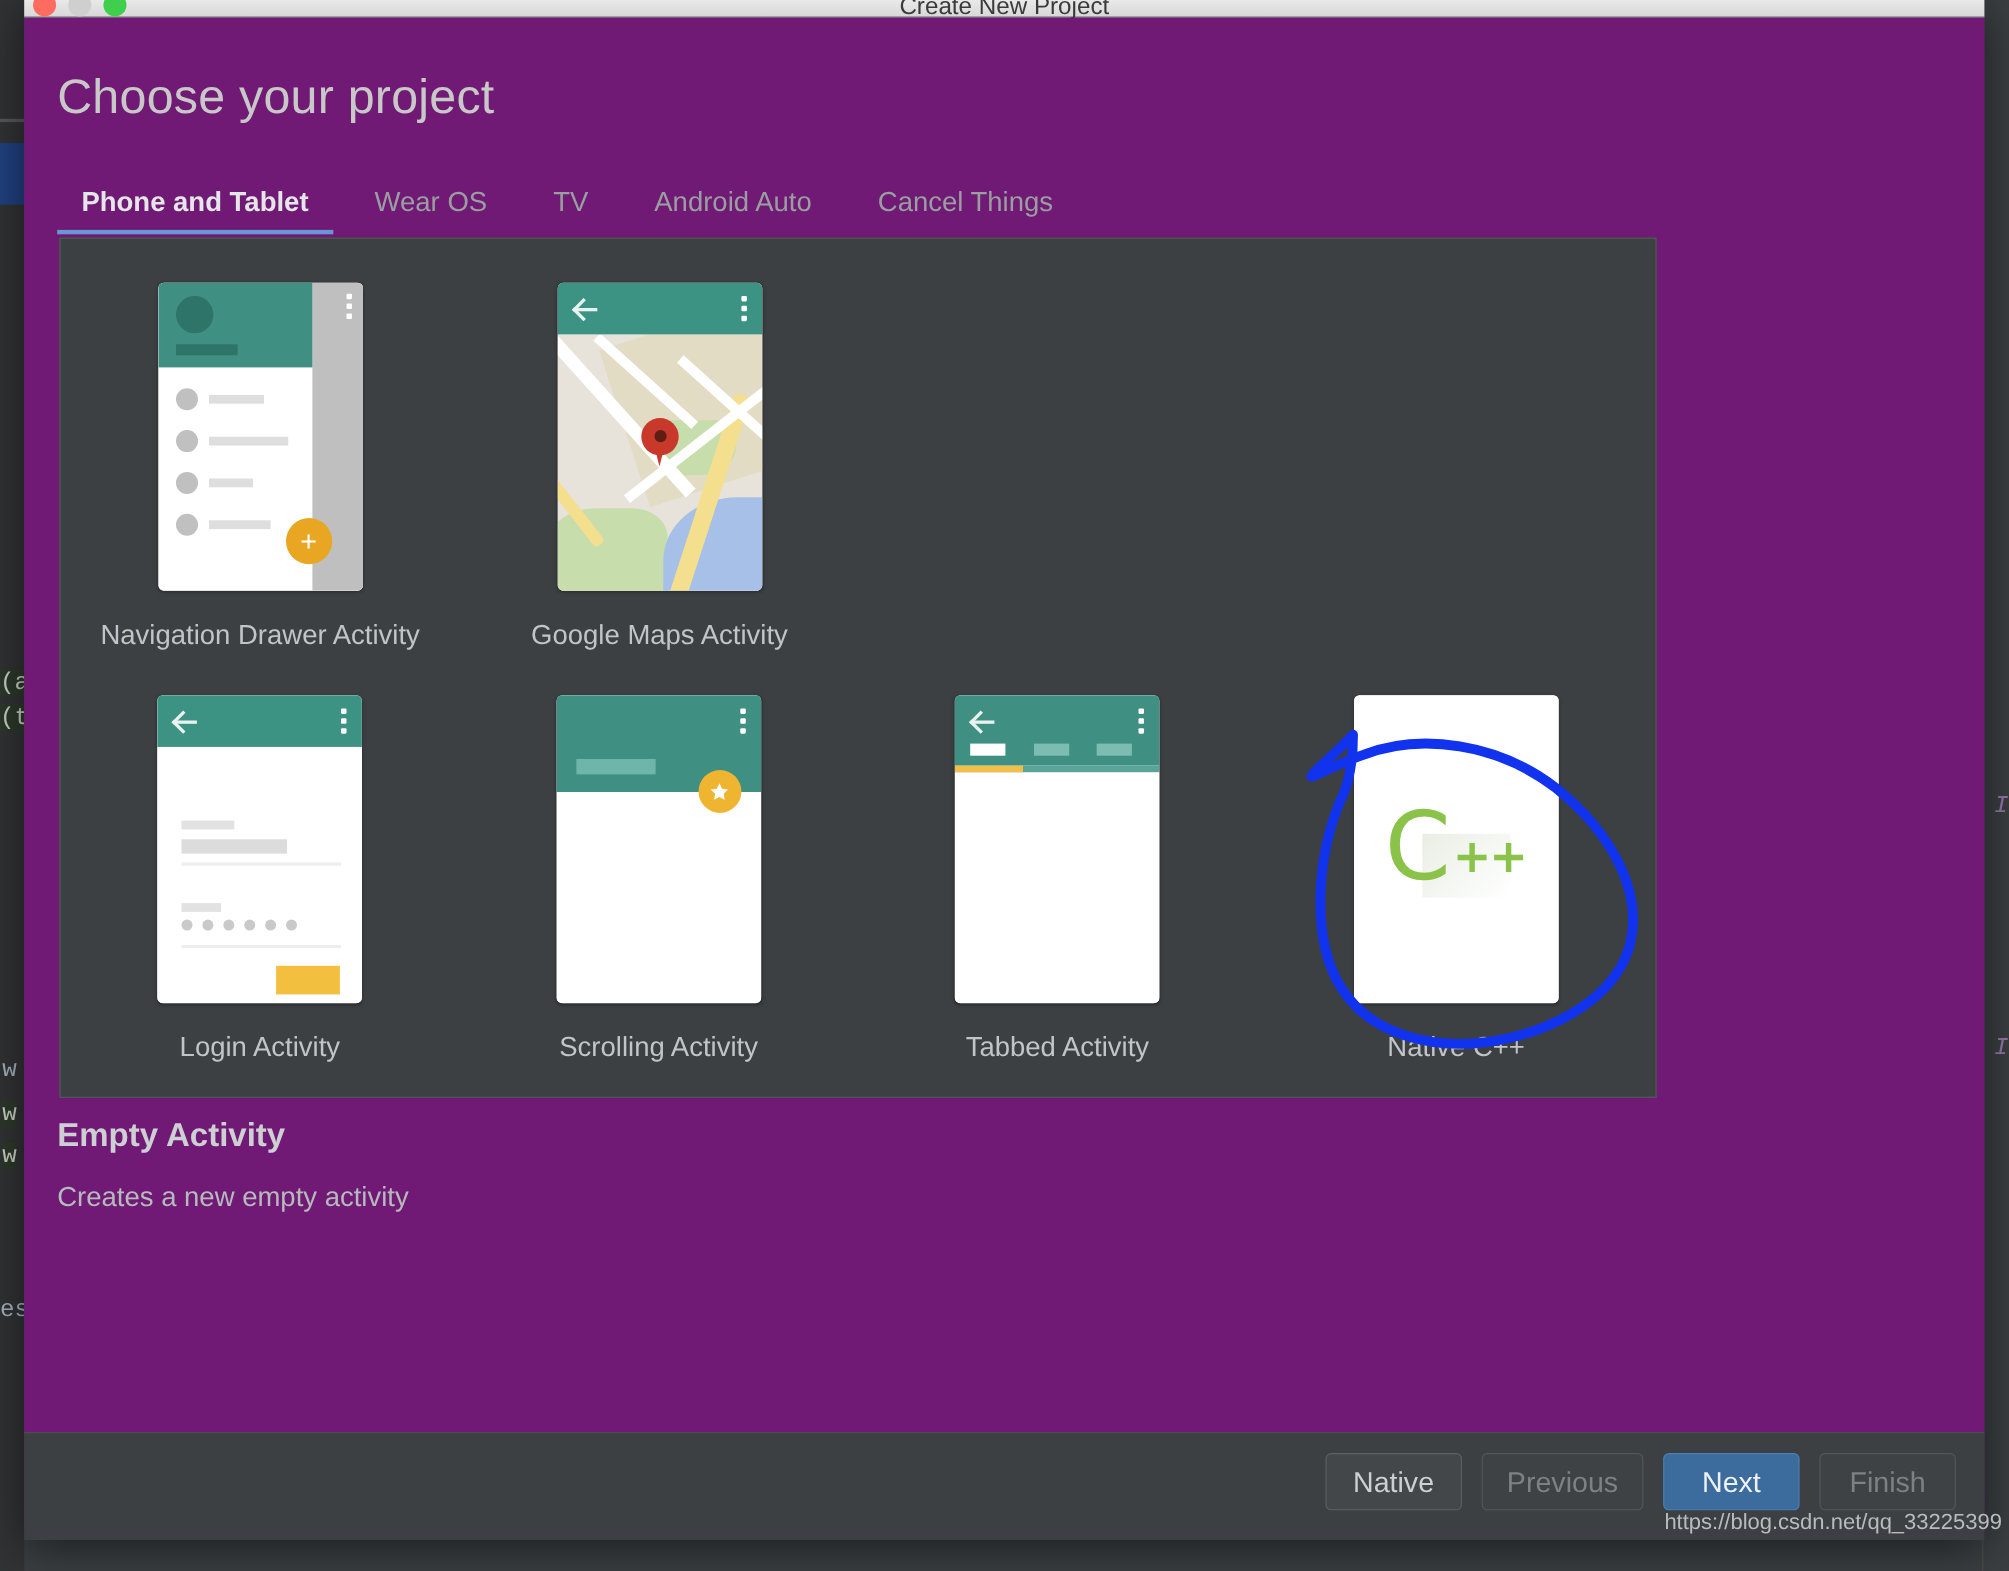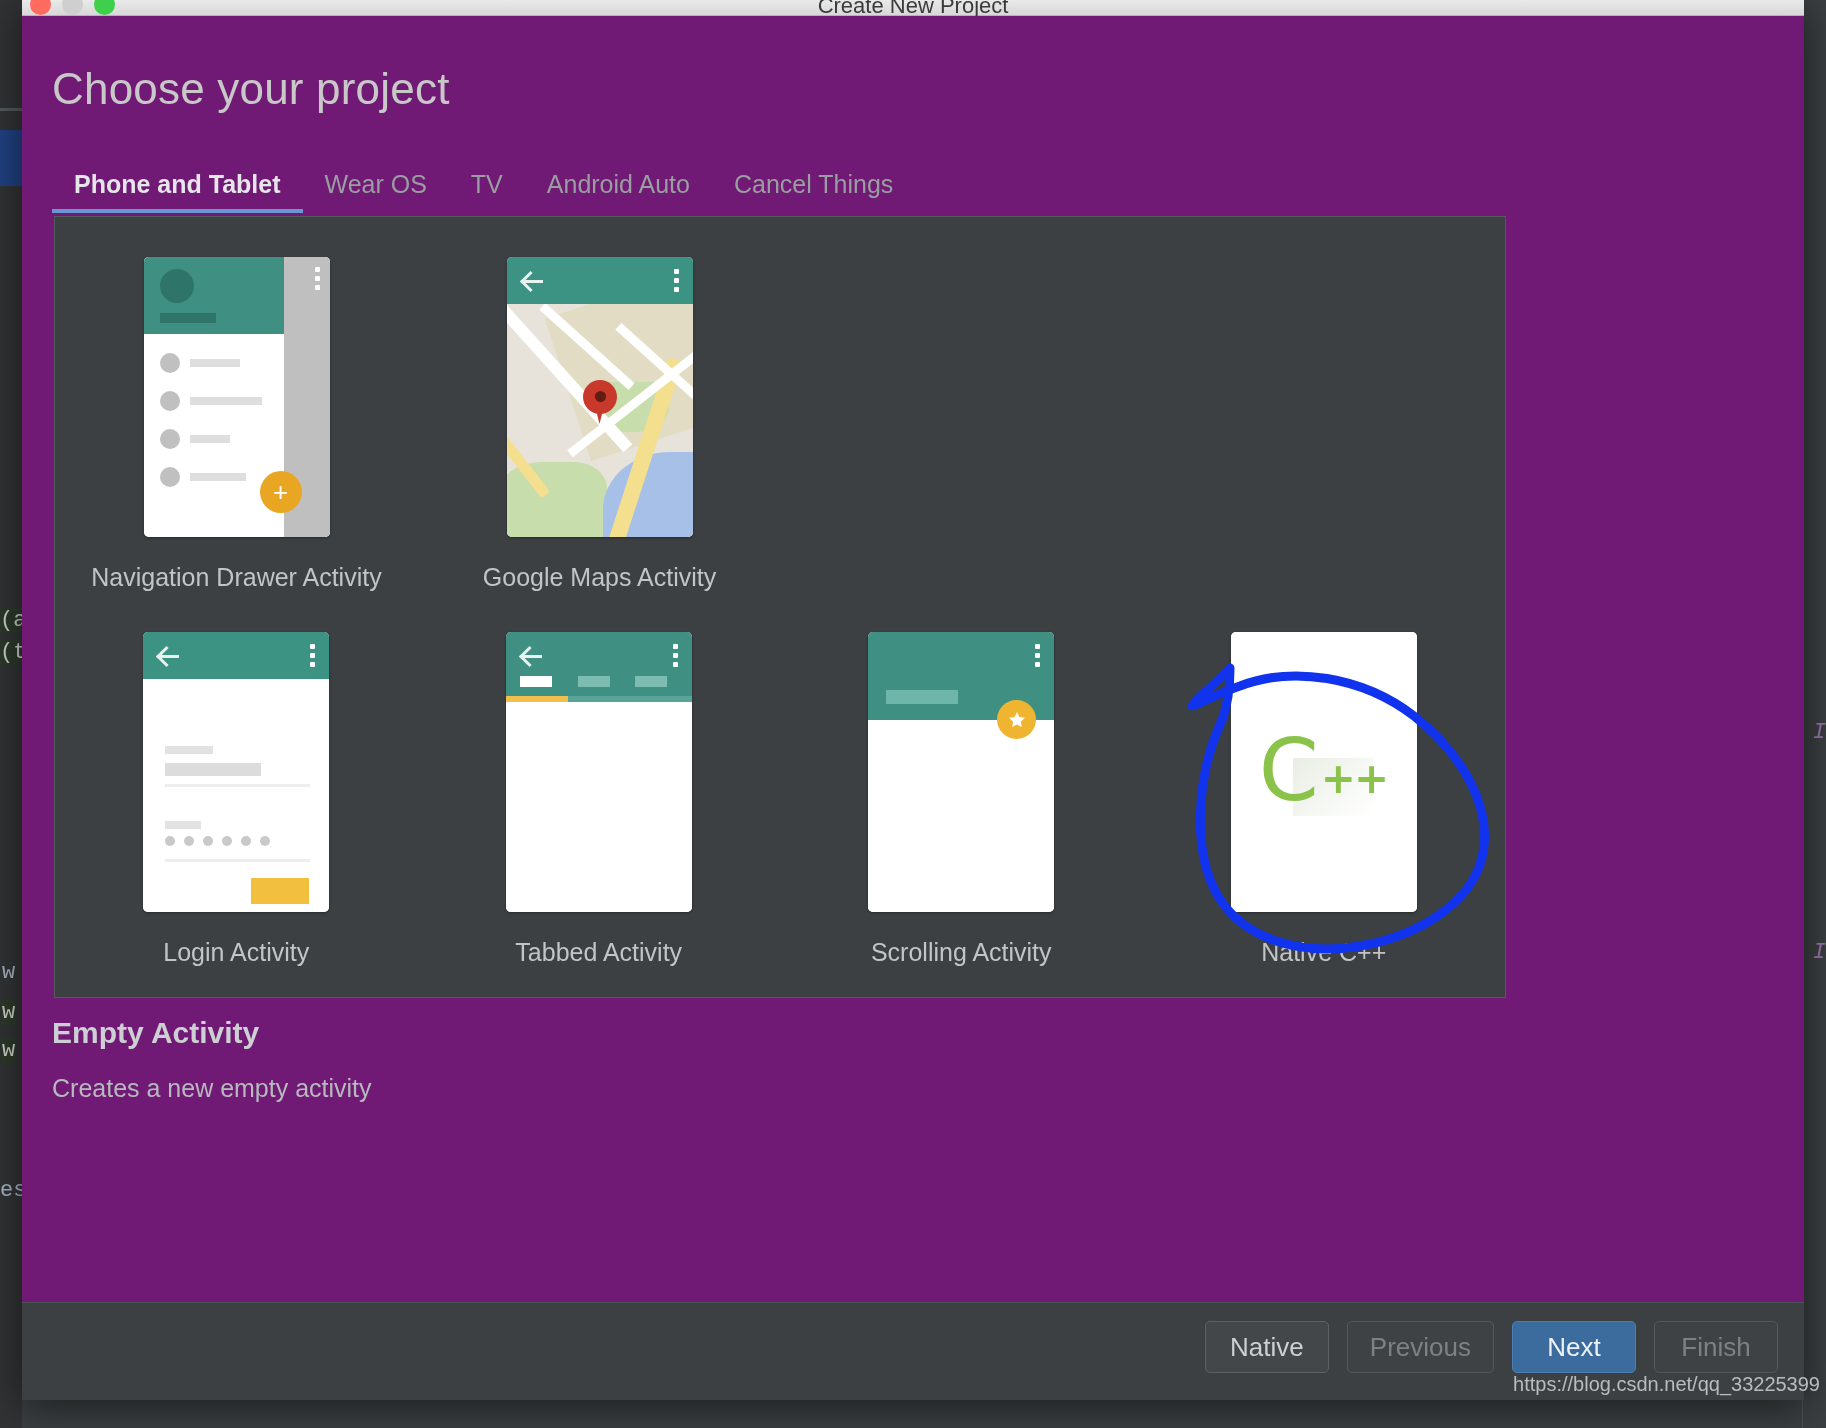--- a/index.html
+++ b/index.html
@@ -78,21 +78,21 @@
   }
   #page-title {
     position: absolute; left: 30px; top: 48px;
     font-size: 44px; color: #c8c8c8; font-weight: 400;
     letter-spacing: .2px;
   }
 
   
   #tab-bar {
     position: absolute; left: 30px; top: 148px;
-    display: flex; align-items: flex-end; gap: 0;
+    display: flex; align-items: flex-end; gap: 16px;
   }
   .tab {
     font-size: 25px;
     color: #9a9ea1;
     padding: 6px 22px 14px 22px;
     position: relative;
     cursor: default;
     white-space: nowrap;
   }
   .tab.active { color: #e4e6e8; font-weight: 700; }
@@ -492,54 +492,54 @@
                   <i></i>
                 </div>
               <div class="lg-rule" style="left:22px; top:227px; width:145px;"></div>
               <div class="lg-btn" style="left:108px; top:246px; width:58px; height:26px;"></div>
             </div>
             <div class="tpl-label">Login Activity</div>
           </div>
 
           <div class="tpl-cell">
             <div class="thumb">
+              <div class="sc-body"></div>
+              <div class="sc-head"></div>
+              <div class="sc-title"></div>
+              <span class="icon-kebab">
+                  <i></i>
+                  <i></i>
+                  <i></i>
+                </span>
+              <div class="sc-fab">
+                <svg width="20" height="20" viewBox="0 0 24 24" aria-hidden="true">
+                  <path fill="#ffffff" d="M12 2.5l2.9 5.9 6.6 1-4.8 4.6 1.1 6.5L12 17.4 6.2 20.5l1.1-6.5L2.5 9.4l6.6-1z"></path>
+                </svg>
+              </div>
+            </div>
+            <div class="tpl-label">Scrolling Activity</div>
+          </div>
+
+          <div class="tpl-cell">
+            <div class="thumb">
               <div class="tb-body"></div>
               <div class="tb-head"></div>
               <span class="icon-back"></span>
               <span class="icon-kebab">
                   <i></i>
                   <i></i>
                   <i></i>
                 </span>
               <div class="tb-tab active" style="left:14px; width:32px;"></div>
               <div class="tb-tab" style="left:72px; width:32px;"></div>
               <div class="tb-tab" style="left:129px; width:32px;"></div>
               <div class="tb-underline"></div>
               <div class="tb-indicator"></div>
             </div>
             <div class="tpl-label">Tabbed Activity</div>
-          </div>
-
-          <div class="tpl-cell">
-            <div class="thumb">
-              <div class="sc-body"></div>
-              <div class="sc-head"></div>
-              <div class="sc-title"></div>
-              <span class="icon-kebab">
-                  <i></i>
-                  <i></i>
-                  <i></i>
-                </span>
-              <div class="sc-fab">
-                <svg width="20" height="20" viewBox="0 0 24 24" aria-hidden="true">
-                  <path fill="#ffffff" d="M12 2.5l2.9 5.9 6.6 1-4.8 4.6 1.1 6.5L12 17.4 6.2 20.5l1.1-6.5L2.5 9.4l6.6-1z"></path>
-                </svg>
-              </div>
-            </div>
-            <div class="tpl-label">Scrolling Activity</div>
           </div>
 
           <div class="tpl-cell">
             <div class="thumb">
               <div class="cpp-body">
                 <div class="cpp-logo">
                   <div class="cpp-shadow"></div>
                   <span class="cpp-c">C</span>
                   <span class="cpp-plus">++</span>
                 </div>

